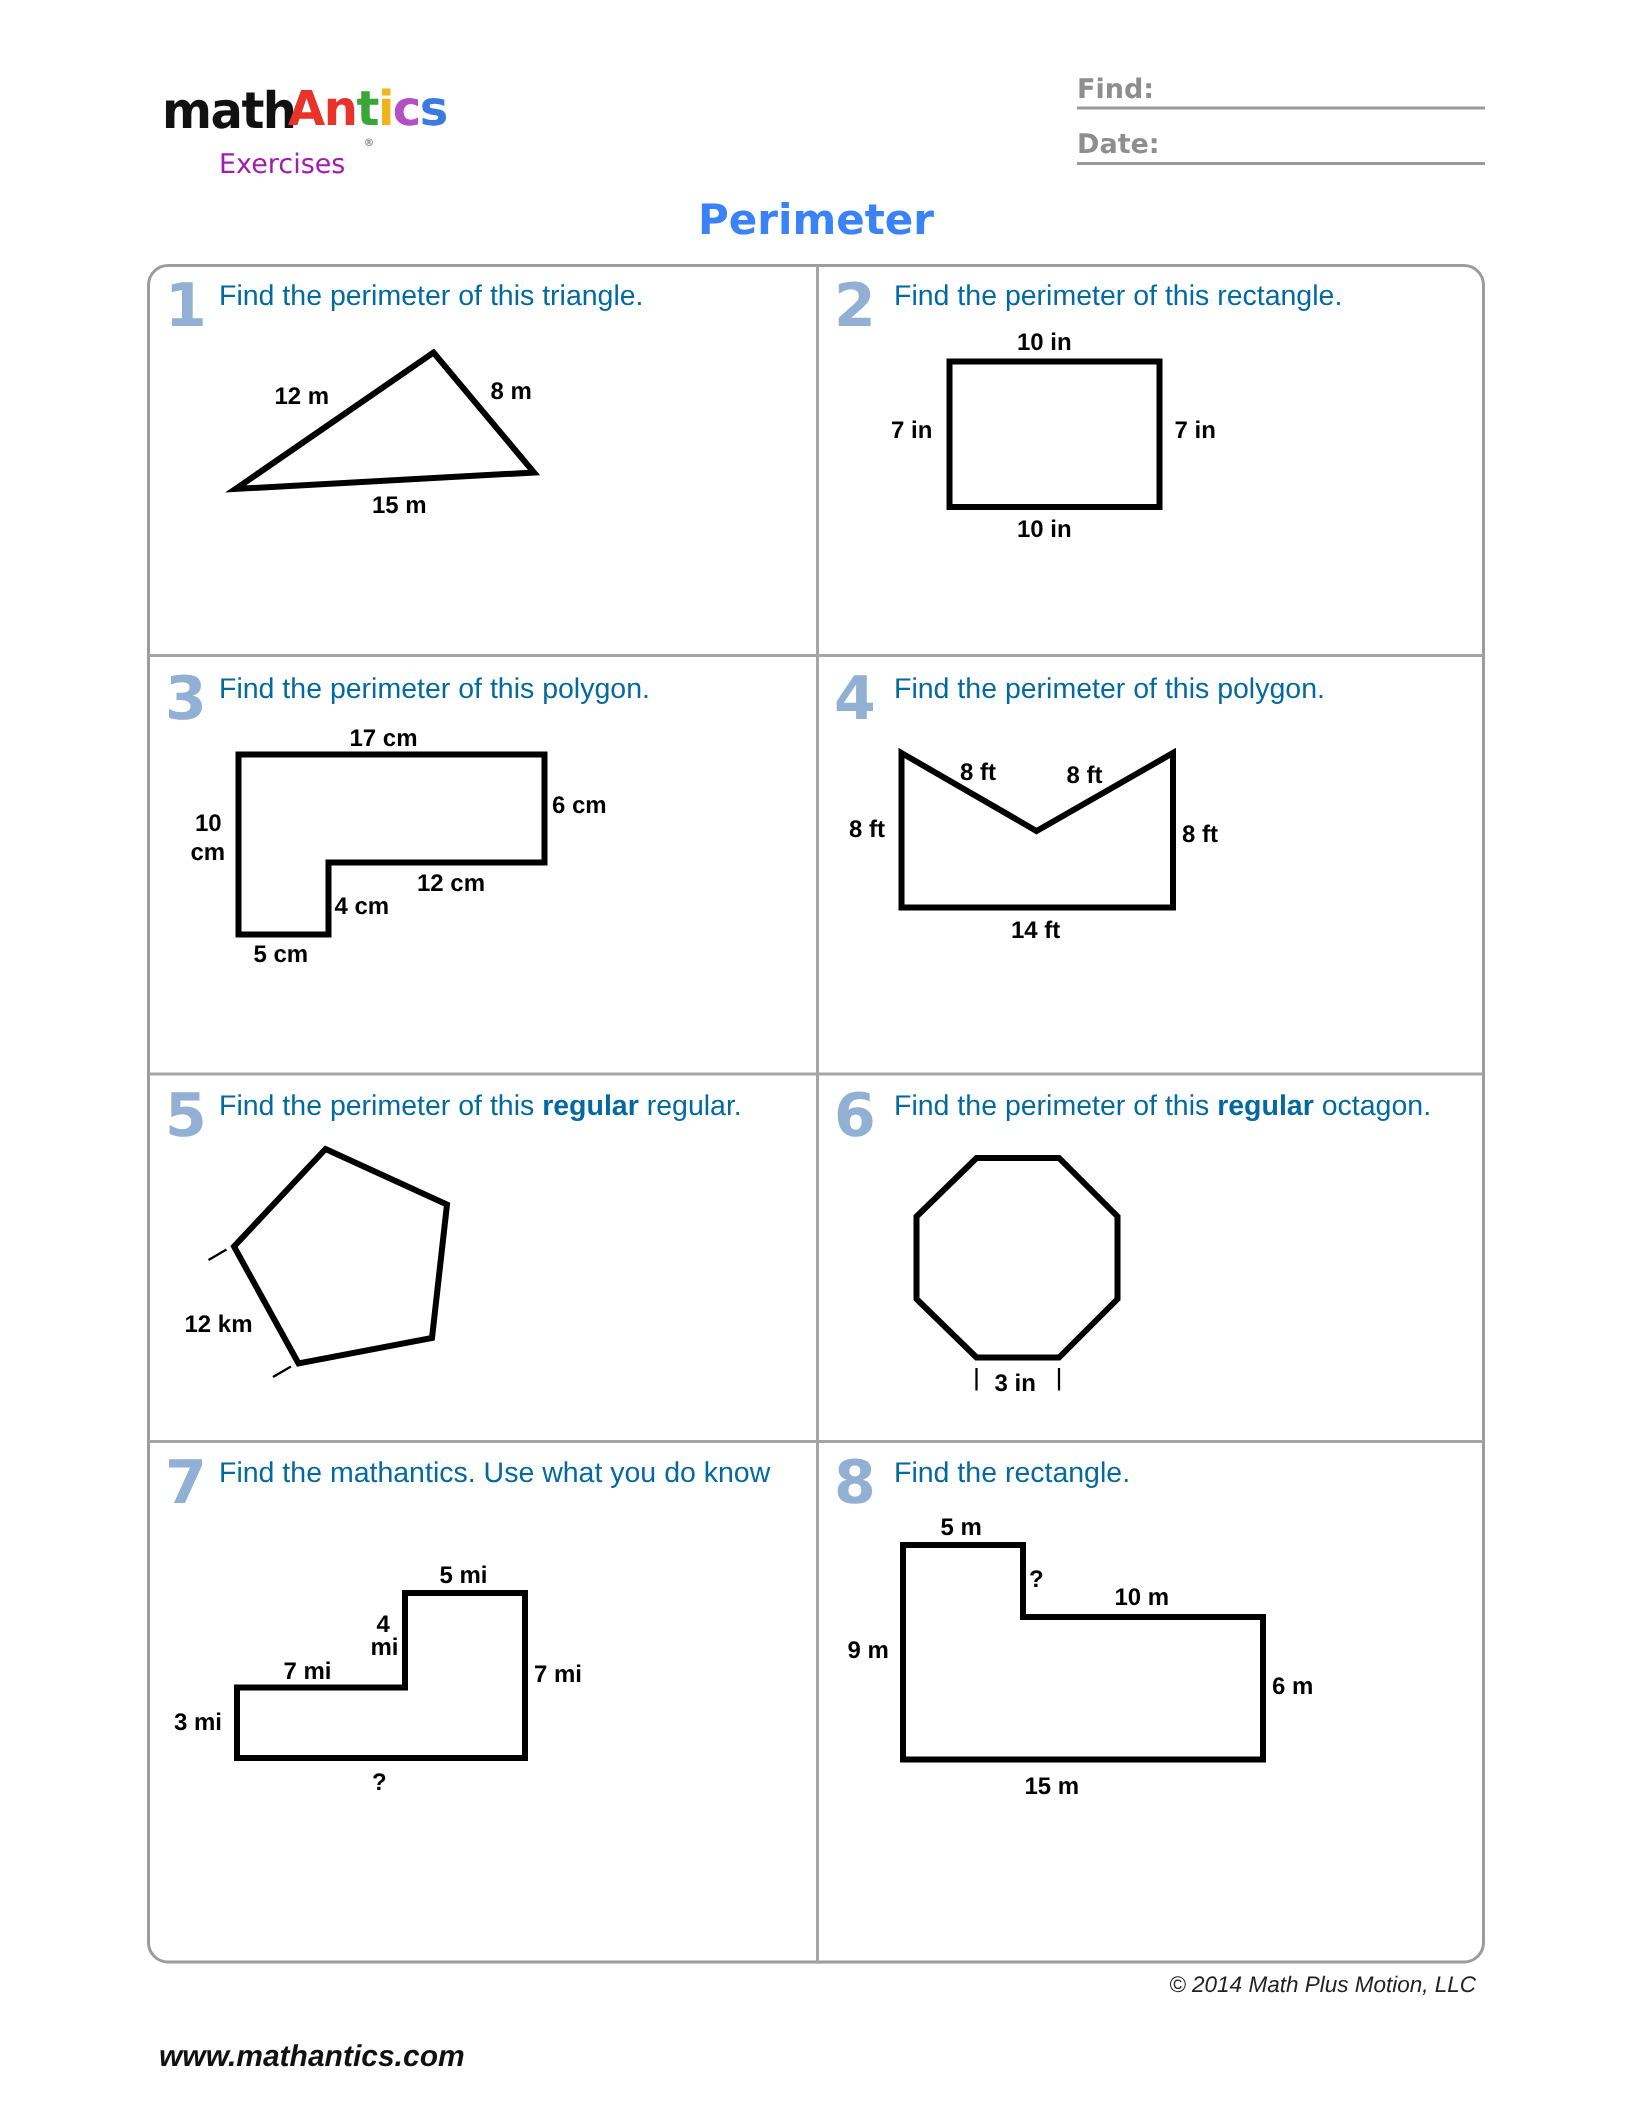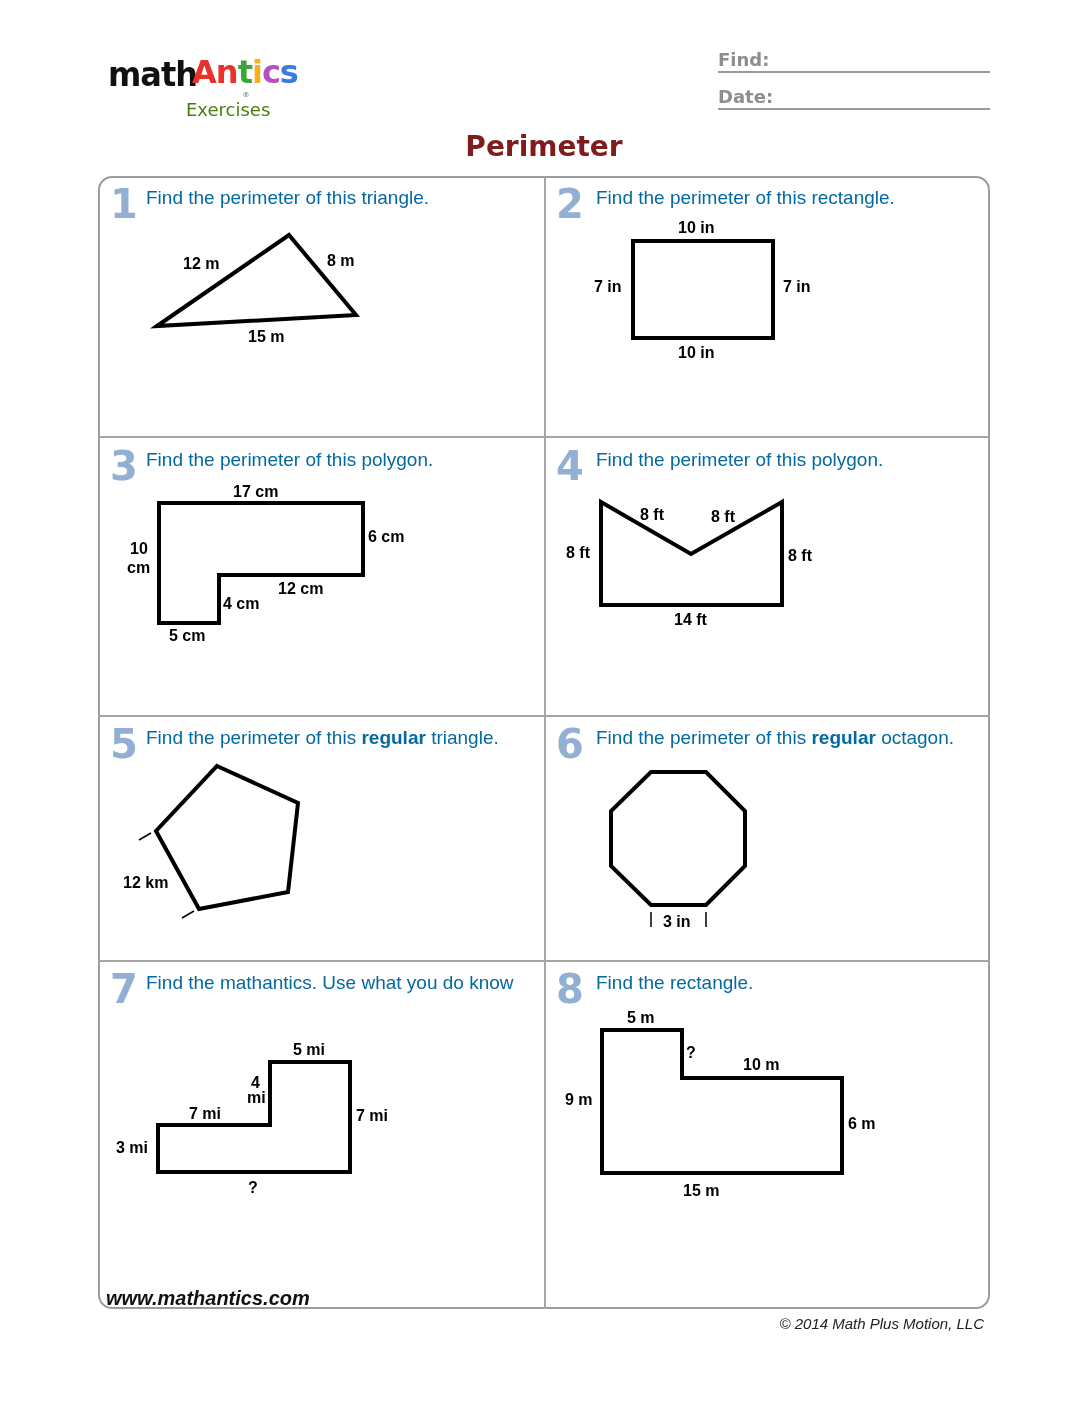--- a/index.html
+++ b/index.html
@@ -3,80 +3,80 @@
   <meta charset="utf-8">
   <style>
     html, body { margin: 0; padding: 0; background: #ffffff; }
     body { width: 1088px; height: 1408px; position: relative; overflow: hidden; font-family: "Liberation Sans", sans-serif; color: #000; }
 
     .logo { position: absolute; left: 108px; top: 55px; width: 190px; height: 70px; }
     .logo .math { position: absolute; left: 0; top: 0; font-family: "DejaVu Sans", sans-serif; font-weight: bold; font-size: 32px; letter-spacing: -1px; color: #111; transform: scaleY(1.05); }
     .logo .antics { position: absolute; left: 84px; top: -2px; font-family: "DejaVu Sans", sans-serif; font-weight: bold; font-size: 32px; letter-spacing: -1px; text-align: center; }
     .logo .antics span { display: inline-block; }
     .logo .reg { font-size: 7px; vertical-align: top; color: #888; margin-left: 1px; }
-    .logo .exercises { position: absolute; left: 38px; top: 44px; font-family: "DejaVu Sans", sans-serif; font-size: 18px; color: #4d7c0f; margin-left: 40px; }
+    .logo .exercises { position: absolute; left: 38px; top: 44px; font-family: "DejaVu Sans", sans-serif; font-size: 18px; color: #a21caf; }
 
     .namefield { position: absolute; left: 718px; width: 272px; border-bottom: 2px solid #9a9a9a; font-family: "DejaVu Sans", sans-serif; font-weight: bold; font-size: 18px; color: #8e8e8e; padding-bottom: 1px; }
     .namefield.name { top: 49px; }
     .namefield.date { top: 86px; }
 
     .page-title { position: absolute; left: 0; width: 1088px; top: 130px; text-align: center; font-family: "DejaVu Sans", sans-serif; font-weight: bold; font-size: 28px; color: #1f4fc9; }
 
     .grid { position: absolute; left: 98px; top: 176px; width: 892px; height: 1133px; border: 2px solid #9c9c9c; border-radius: 14px; box-sizing: border-box; }
     .vline { position: absolute; left: 544px; top: 177px; width: 0; height: 1132px; border-left: 2px solid #a5a5a5; }
     .hline { position: absolute; left: 99px; width: 890px; height: 0; border-top: 2px solid #a5a5a5; }
 
     .num { position: absolute; font-family: "DejaVu Sans", sans-serif; font-weight: bold; font-size: 40px; color: #92afd4; line-height: 40px; }
     .q { position: absolute; font-size: 19px; line-height: 21px; color: #0369a1; }
     .q b { font-weight: bold; }
 
     svg.fig { position: absolute; left: 0; top: 0; width: 1088px; height: 1408px; pointer-events: none; }
     svg.fig .shape { fill: none; stroke: #000; stroke-width: 4; stroke-linejoin: miter; }
     svg.fig .tick { stroke: #000; stroke-width: 1.5; }
     svg.fig text { font-family: "Liberation Sans", sans-serif; font-weight: bold; font-size: 16px; fill: #000; }
 
-    .footer-url { position: absolute; left: 106px; top: 1287px; font-size: 20px; font-weight: bold; font-style: italic; color: #111; }
+    .footer-url { position: absolute; left: 106px; top: 1360px; font-size: 20px; font-weight: bold; font-style: italic; color: #111; }
     .footer-copy { position: absolute; right: 104px; top: 1315px; font-size: 15px; font-style: italic; color: #222; }
   </style>
 </head>
 <body>
 
 <div class="logo">
   <span class="math">math</span>
   <span class="antics">
     <span style="color: rgb(232, 50, 42);">A</span><span style="color: rgb(232, 50, 42);">n</span><span style="color: rgb(58, 166, 58);">t</span><span style="color: rgb(242, 180, 28);">i</span><span style="color: rgb(180, 79, 196);">c</span><span style="color: rgb(58, 123, 224);">s</span><span class="reg">®</span>
   </span>
   <span class="exercises">Exercises</span>
 </div>
 
 <div class="namefield name"><span>Find:</span></div>
 <div class="namefield date"><span>Date:</span></div>
 
-<div class="page-title" style="color: #7f1d1d;">Perimeter</div>
+<div class="page-title" style="color: #3b82f6;">Perimeter</div>
 
 <div class="grid"></div>
 <div class="vline"></div>
 <div class="hline" style="top:436px"></div>
 <div class="hline" style="top:715px"></div>
 <div class="hline" style="top:960px"></div>
 
 <div class="num" style="left: 110px; top: 184px; color: rgb(146, 175, 212);">1</div>
 <div class="q" style="left:146px;top:187px"><span>Find the perimeter of this triangle.</span></div>
 
 <div class="num" style="left: 556px; top: 184px; color: rgb(146, 175, 212);">2</div>
 <div class="q" style="left:596px;top:187px"><span>Find the perimeter of this rectangle.</span></div>
 
 <div class="num" style="left: 110px; top: 446px; color: rgb(146, 175, 212);">3</div>
 <div class="q" style="left:146px;top:449px"><span>Find the perimeter of this polygon.</span></div>
 
 <div class="num" style="left: 556px; top: 446px; color: rgb(146, 175, 212);">4</div>
 <div class="q" style="left:596px;top:449px"><span>Find the perimeter of this polygon.</span></div>
 
 <div class="num" style="left: 110px; top: 724px; color: rgb(146, 175, 212);">5</div>
-<div class="q" style="left:146px;top:727px"><span>Find the perimeter of this </span><b>regular</b><span> triangle.</span></div>
+<div class="q" style="left:146px;top:727px"><span>Find the perimeter of this </span><b>regular</b><span> regular.</span></div>
 
 <div class="num" style="left: 556px; top: 724px; color: rgb(146, 175, 212);">6</div>
 <div class="q" style="left:596px;top:727px"><span>Find the perimeter of this </span><b>regular</b><span> octagon.</span></div>
 
 <div class="num" style="left: 110px; top: 969px; color: rgb(146, 175, 212);">7</div>
 <div class="q" style="left:146px;top:972px">
     <div>Find the mathantics.  Use what you do know</div>
   </div>
 
 <div class="num" style="left: 556px; top: 969px; color: rgb(146, 175, 212);">8</div>

